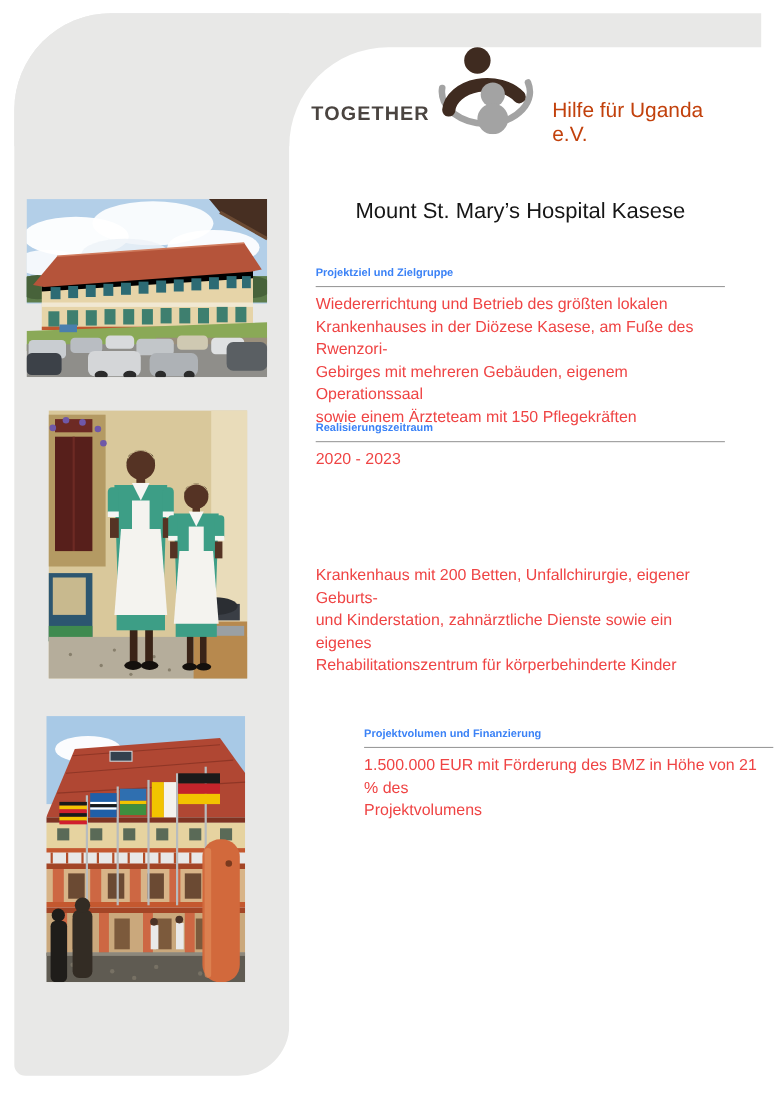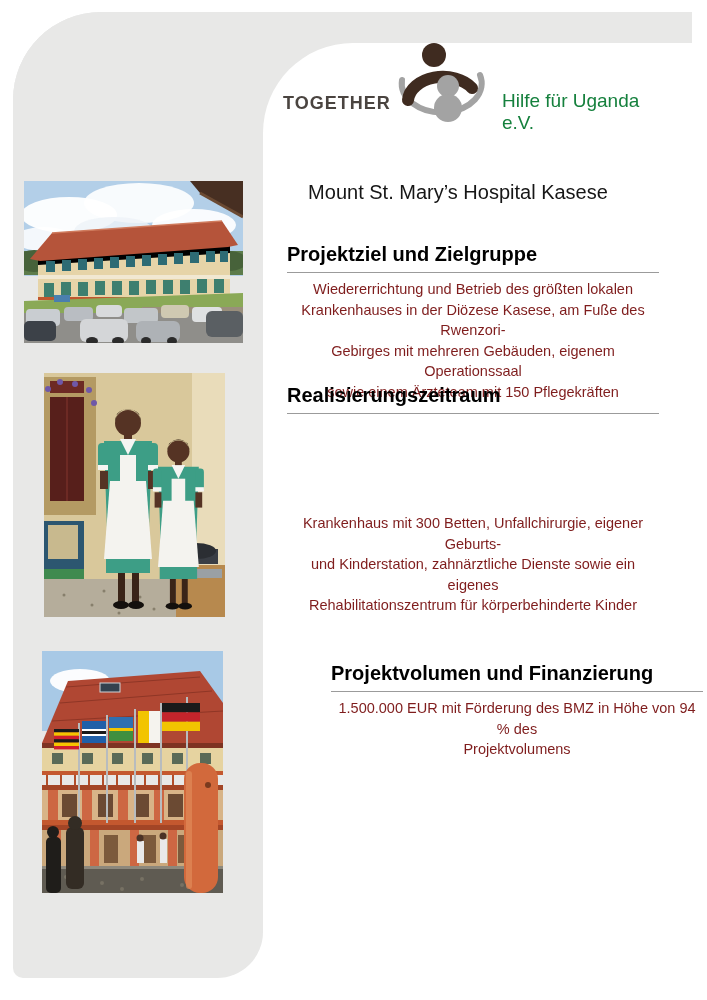--- a/index.html
+++ b/index.html
@@ -12,32 +12,32 @@
                  background:#e8e8e7;border-radius:88px 0 0 0;}
   .gray-col-left{position:absolute;left:13px;top:12px;width:250px;height:966px;
                  background:#e8e8e7;border-radius:88px 0 46px 10px;}
   .content-panel{position:absolute;left:263px;top:43px;width:444px;height:957px;
                  background:#ffffff;border-radius:90px 0 0 0;}
 
   
   .logo-wordmark{position:absolute;left:283px;top:93px;font-size:18px;font-weight:bold;
                  letter-spacing:1px;color:#4a4440;}
   .logo-icon{position:absolute;left:392px;top:42px;width:96px;height:80px;}
-  .logo-org{position:absolute;left:502px;top:90px;font-size:19px;color:#15803d;}
-
-  
-  .doc-title{position:absolute;left:248px;top:181px;width:420px;text-align:center;
+  .logo-org{position:absolute;left:502px;top:90px;font-size:19px;color:#c2410c;}
+
+  
+  .doc-title{position:absolute;left:263px;top:181px;width:420px;text-align:center;
              font-size:20px;font-weight:400;color:#161616;}
 
   
   .section{position:absolute;left:287px;width:372px;}
-  .section h2{margin:0;padding:0 0 6px 0;font-size:20px;font-weight:bold;color:#000000;
+  .section h2{margin:0;padding:0 0 6px 0;font-size:10px;font-weight:bold;color:#3b82f6;
               border-bottom:1px solid #9b9b9b;}
-  .section p{margin:6px 0 0 0;font-size:14.5px;line-height:20.5px;color:#7f1d1d;
-             white-space:pre-line;text-align:center;}
+  .section p{margin:6px 0 0 0;font-size:14.5px;line-height:20.5px;color:#ef4444;
+             white-space:pre-line;}
   .sec-1{top:243px;} .sec-2{top:384px;} .sec-3{top:507px;} .sec-4{top:662px;margin-left:44px;}
 
   
   .photo{position:absolute;overflow:hidden;}
   .photo svg{display:block;}
   .photo-1{left:24px;top:181px;width:219px;height:162px;}
   .photo-2{left:44px;top:373px;width:181px;height:244px;}
   .photo-3{left:42px;top:651px;width:181px;height:242px;}
 </style>
 </head>
@@ -64,31 +64,32 @@
   <section class="section sec-1">
     <h2>Projektziel und Zielgruppe</h2>
     <p>Wiedererrichtung und Betrieb des größten lokalen
 Krankenhauses in der Diözese Kasese, am Fuße des Rwenzori-
 Gebirges mit mehreren Gebäuden, eigenem Operationssaal
 sowie einem Ärzteteam mit 150 Pflegekräften</p>
   </section>
 
   <section class="section sec-2">
     <h2>Realisierungszeitraum</h2>
+    <p>2020 - 2023</p>
   </section>
 
   <section class="section sec-3">
-    <p>Krankenhaus mit 300 Betten, Unfallchirurgie, eigener Geburts-
+    <p>Krankenhaus mit 200 Betten, Unfallchirurgie, eigener Geburts-
 und Kinderstation, zahnärztliche Dienste sowie ein eigenes
 Rehabilitationszentrum für körperbehinderte Kinder</p>
   </section>
 
   <section class="section sec-4">
     <h2>Projektvolumen und Finanzierung</h2>
-    <p>1.500.000 EUR mit Förderung des BMZ in Höhe von 94 % des
+    <p>1.500.000 EUR mit Förderung des BMZ in Höhe von 21 % des
 Projektvolumens</p>
   </section>
 
   <figure class="photo photo-1" style="margin:0;">
     <svg width="219" height="162" viewBox="0 0 219 162" aria-hidden="true">
       <rect x="0" y="0" width="219" height="95" fill="#b3cfe8"></rect>
       <ellipse cx="45" cy="34" rx="48" ry="18" fill="#ffffff" opacity="0.95"></ellipse>
       <ellipse cx="115" cy="22" rx="55" ry="20" fill="#ffffff" opacity="0.9"></ellipse>
       <ellipse cx="170" cy="44" rx="42" ry="16" fill="#ffffff" opacity="0.92"></ellipse>
       <ellipse cx="20" cy="58" rx="30" ry="12" fill="#ffffff" opacity="0.85"></ellipse>

